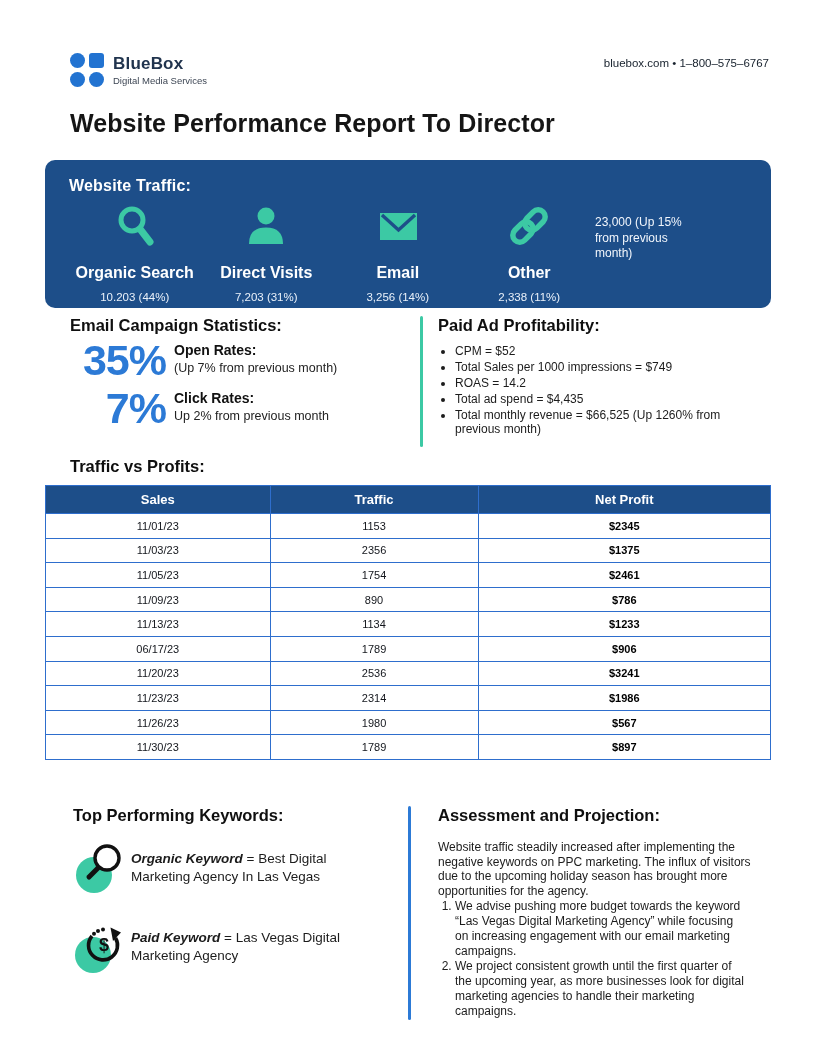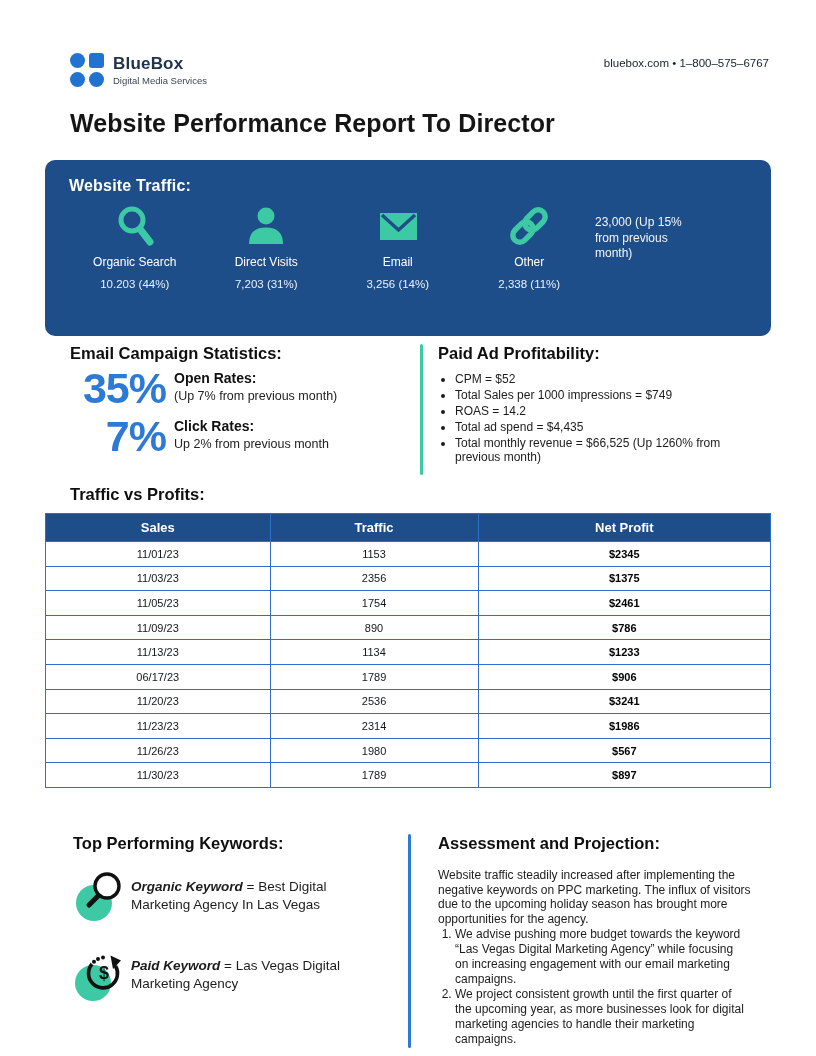--- a/index.html
+++ b/index.html
@@ -17,26 +17,26 @@
   .logo-grid{display:grid; grid-template-columns:15px 15px; grid-template-rows:15px 15px; gap:4px;}
   .logo-grid span{background:var(--logo-blue); border-radius:50%;}
   .logo-grid span.sq{border-radius:3px;}
   .brand-text .name{font-size:17px; font-weight:bold; color:#21344e; letter-spacing:.2px;}
   .brand-text .tag{font-size:9.5px; color:#3d4654; margin-top:1px;}
   .contact{font-size:11.5px; color:#16202c; padding-top:4px;}
 
   h1{font-size:25px; font-weight:bold; color:#151515; margin:14px 0 22px 25px; letter-spacing:.1px;}
 
   
-  .panel{background:var(--navy); border-radius:10px; height:176px; padding:17px 24px 0; color:#fff;}
+  .panel{background:var(--navy); border-radius:10px; height:148px; padding:17px 24px 0; color:#fff;}
   .panel-h{font-size:16px; font-weight:bold; letter-spacing:.2px;}
   .panel-grid{display:flex; margin-top:9px;}
   .stat{flex:1; display:flex; flex-direction:column; align-items:center; text-align:center;}
   .stat .ico{height:44px; display:flex; align-items:flex-end; justify-content:center; color:var(--teal);}
-  .stat .lbl{font-size:12px; font-weight:normal; margin-top:7px;}
+  .stat .lbl{font-size:16px; font-weight:bold; margin-top:16px;}
   .stat .val{font-size:11.5px; margin-top:9px; color:#eaf1fa;}
   .total-col{width:152px; padding-top:2px;}
   .total-col .t-h{color:var(--teal); font-size:15px; font-weight:bold; line-height:1.22;}
   .total-col .t-v{font-size:12px; line-height:1.3; margin-top:9px; color:#f2f6fc; max-width:112px;}
 
   
   .two-col{display:flex; align-items:stretch;}
   .sec-h{font-size:16.5px; font-weight:bold; color:#0f0f0f;}
   .email-sec{margin-top:8px; min-height:131px;}
   .email-left{width:375px; padding-left:25px;}

